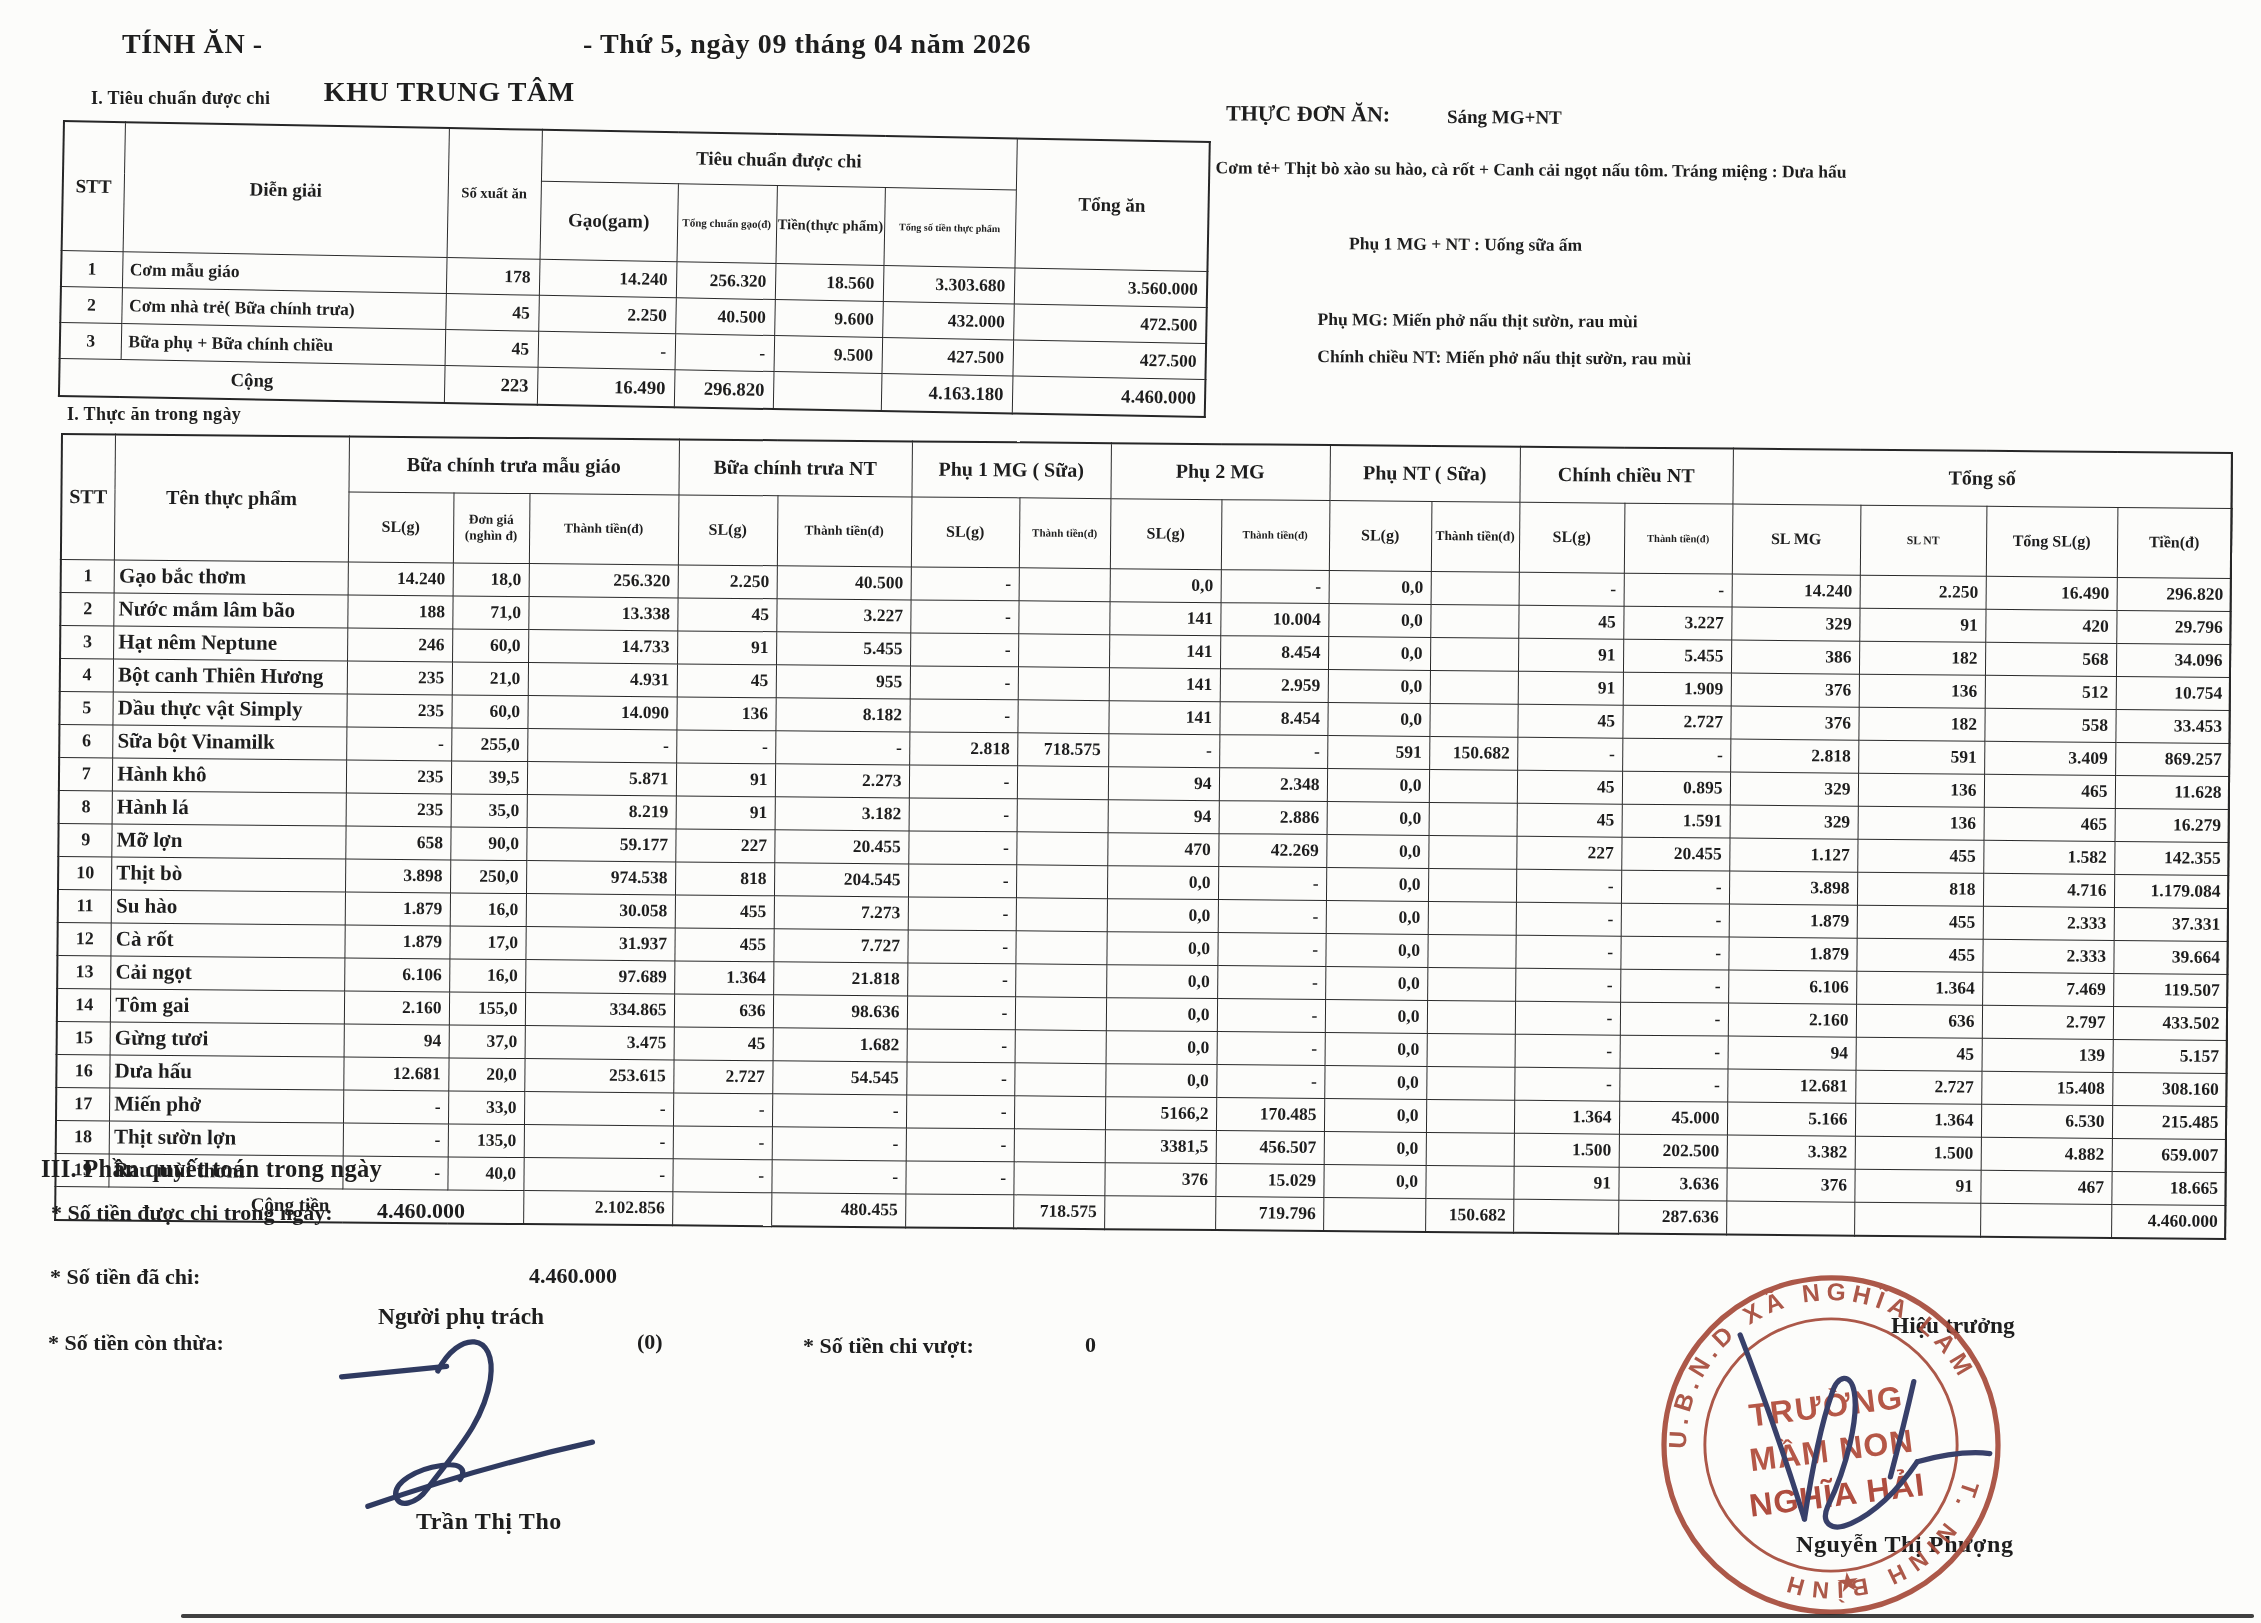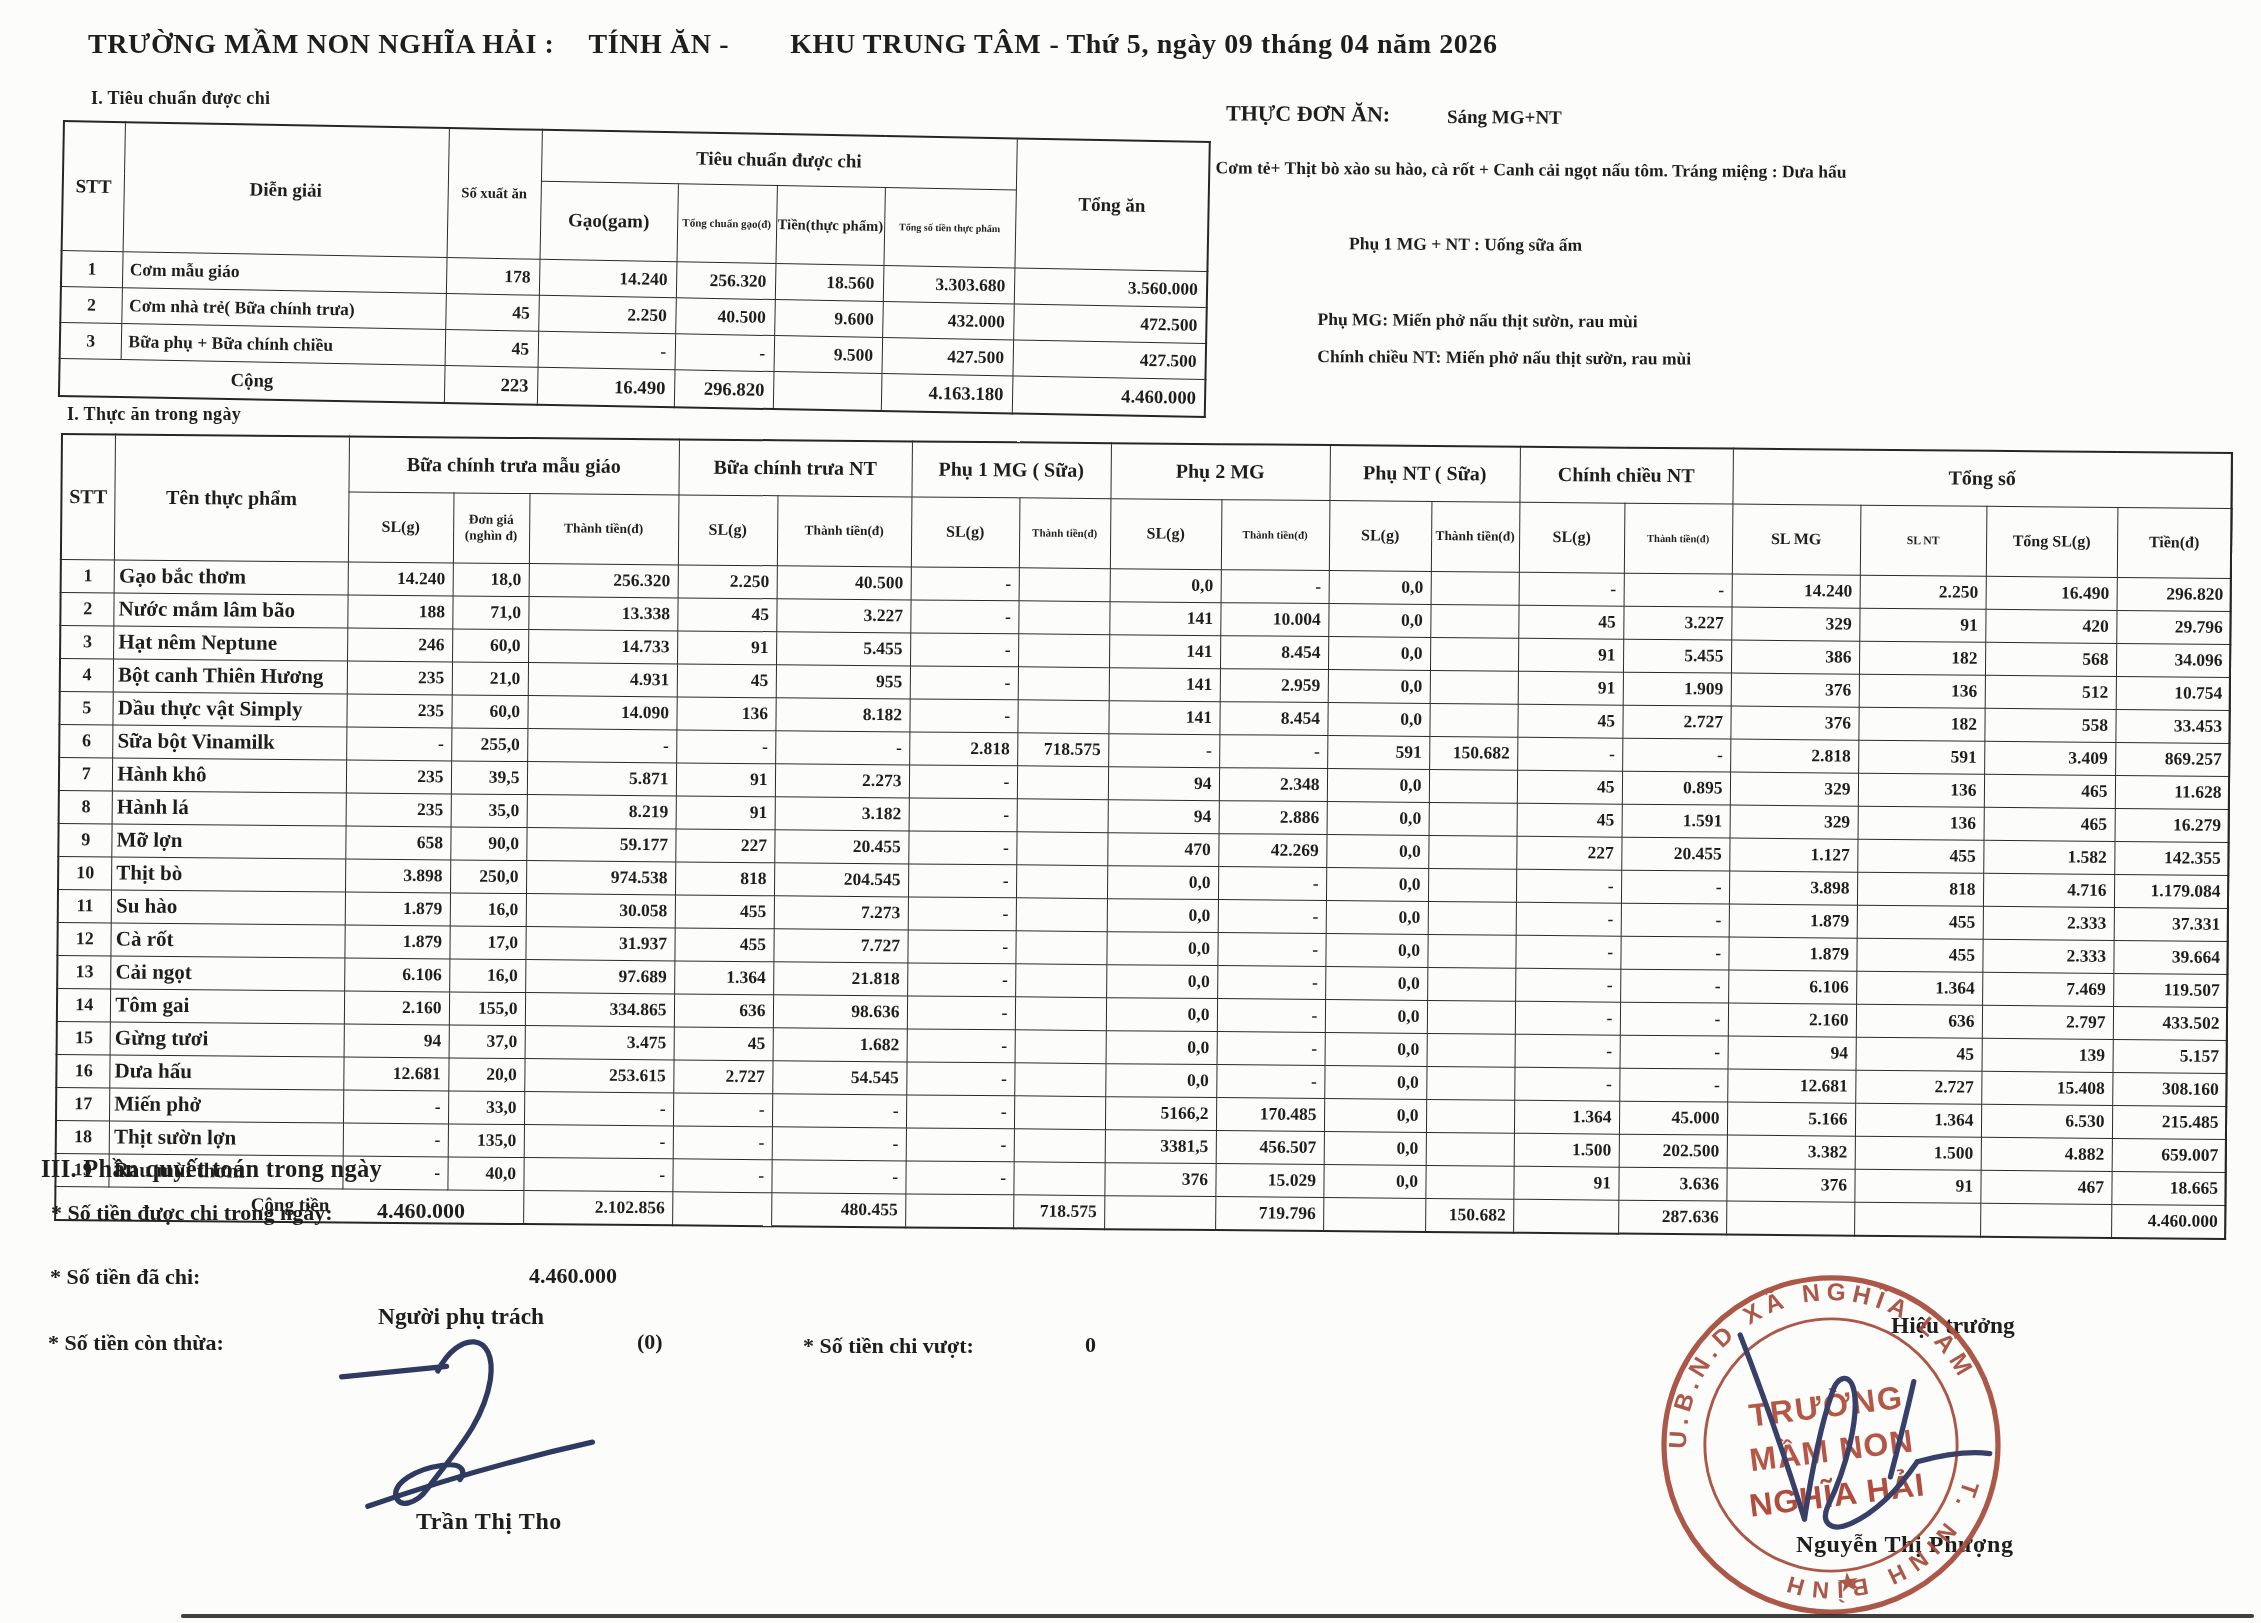--- a/index.html
+++ b/index.html
@@ -8,21 +8,21 @@
     background:#fcfcfa;
     font-family:"Liberation Serif","DejaVu Serif",serif;
     font-weight:bold;color:#1e1e1e;
   }
   .abs{position:absolute;}
   .nowrap{white-space:nowrap;}
 
   
   .title-line{left:88px;top:28px;font-size:28px;letter-spacing:0.6px;display:flex;white-space:nowrap;}
   .title-line .t2{margin-left:34px;}
-  .title-line .t3{margin-left:61px;}
+  .title-line .t3{margin-left:61px;margin-top:48px;}
   .title-line .t4{margin-left:8.2px;}
 
   .sec-label{font-size:18px;letter-spacing:0.3px;}
   .sec3-title{font-size:24.5px;letter-spacing:0.3px;}
 
   
   table{border-collapse:collapse;table-layout:fixed;background:transparent;}
   .doc-table{border:2.9px solid #262626;}
   .doc-table th,.doc-table td{
     border:1.8px solid #2a2a2a;overflow:hidden;white-space:nowrap;
@@ -61,21 +61,20 @@
 
   .sig-role{font-size:23.4px;}
   .sig-name{font-size:24px;letter-spacing:0.6px;}
 
   .scan-edge{background:#1f1f1f;opacity:.85;border-radius:1.8px;}
 </style>
 </head>
 <body>
 
 <div class="abs title-line">
-  <span class="t1">TRƯỜNG MẦM NON NGHĨA HẢI :</span>
   <span class="t2">TÍNH ĂN -</span>
   <span class="t3">KHU TRUNG TÂM</span>
   <span class="t4">- Thứ 5, ngày 09 tháng 04 năm 2026</span>
 </div>
 
 <div class="abs sec-label" style="left:91px;top:88px;">I. Tiêu chuẩn được chi</div>
 
 <div class="abs" style="left:63px;top:120px;width:1148px;transform:rotate(1.05deg);transform-origin:0 0;">
   <table class="doc-table t1" style="width:1148px;">
     <colgroup>

